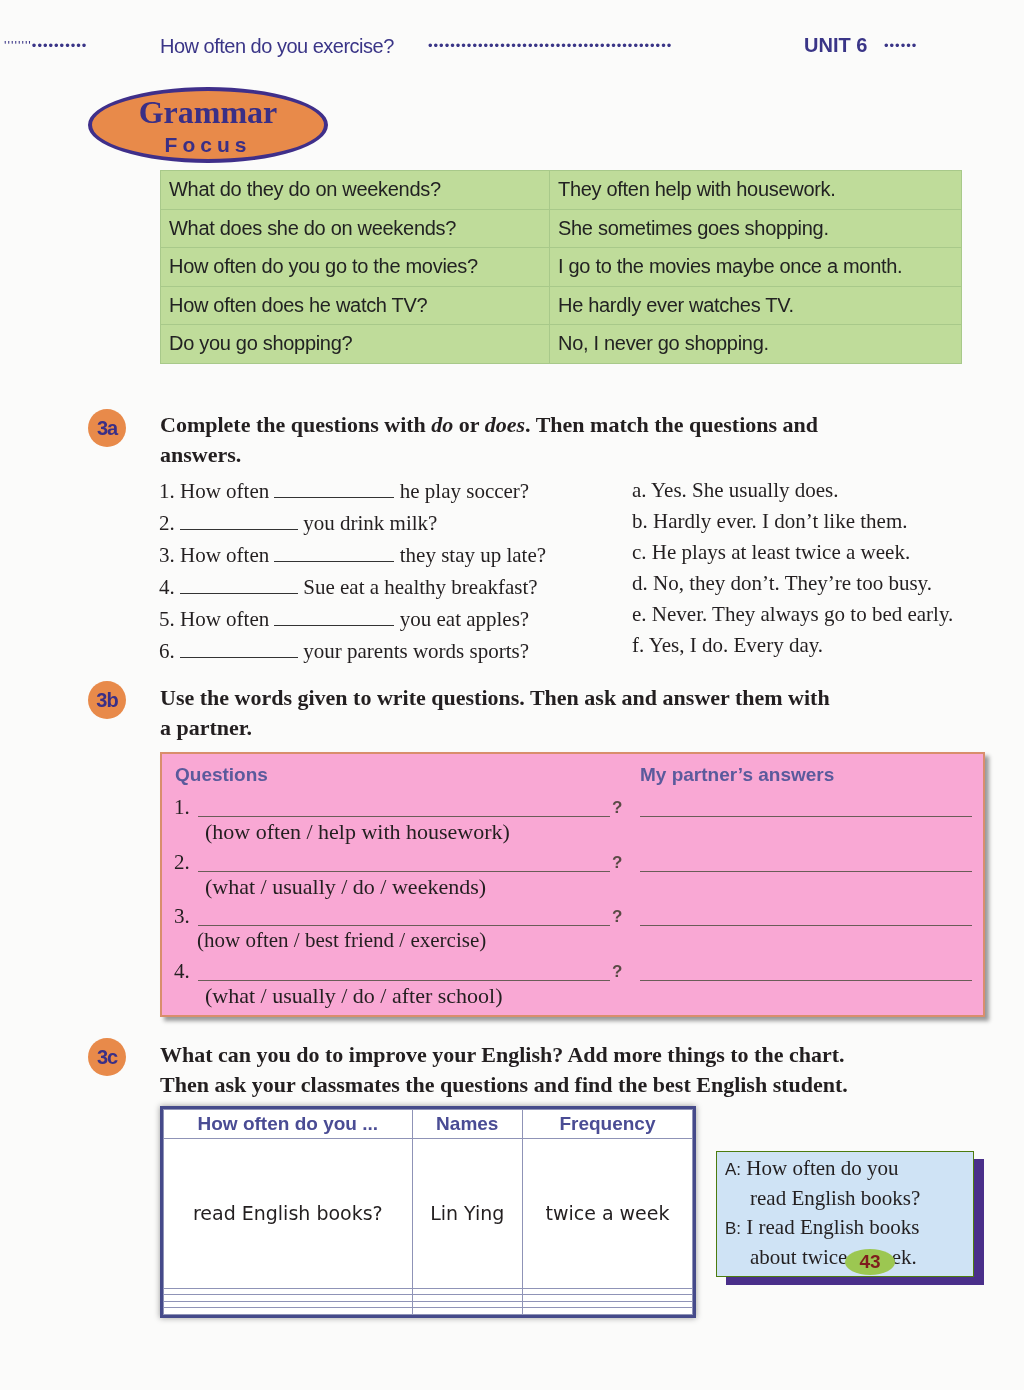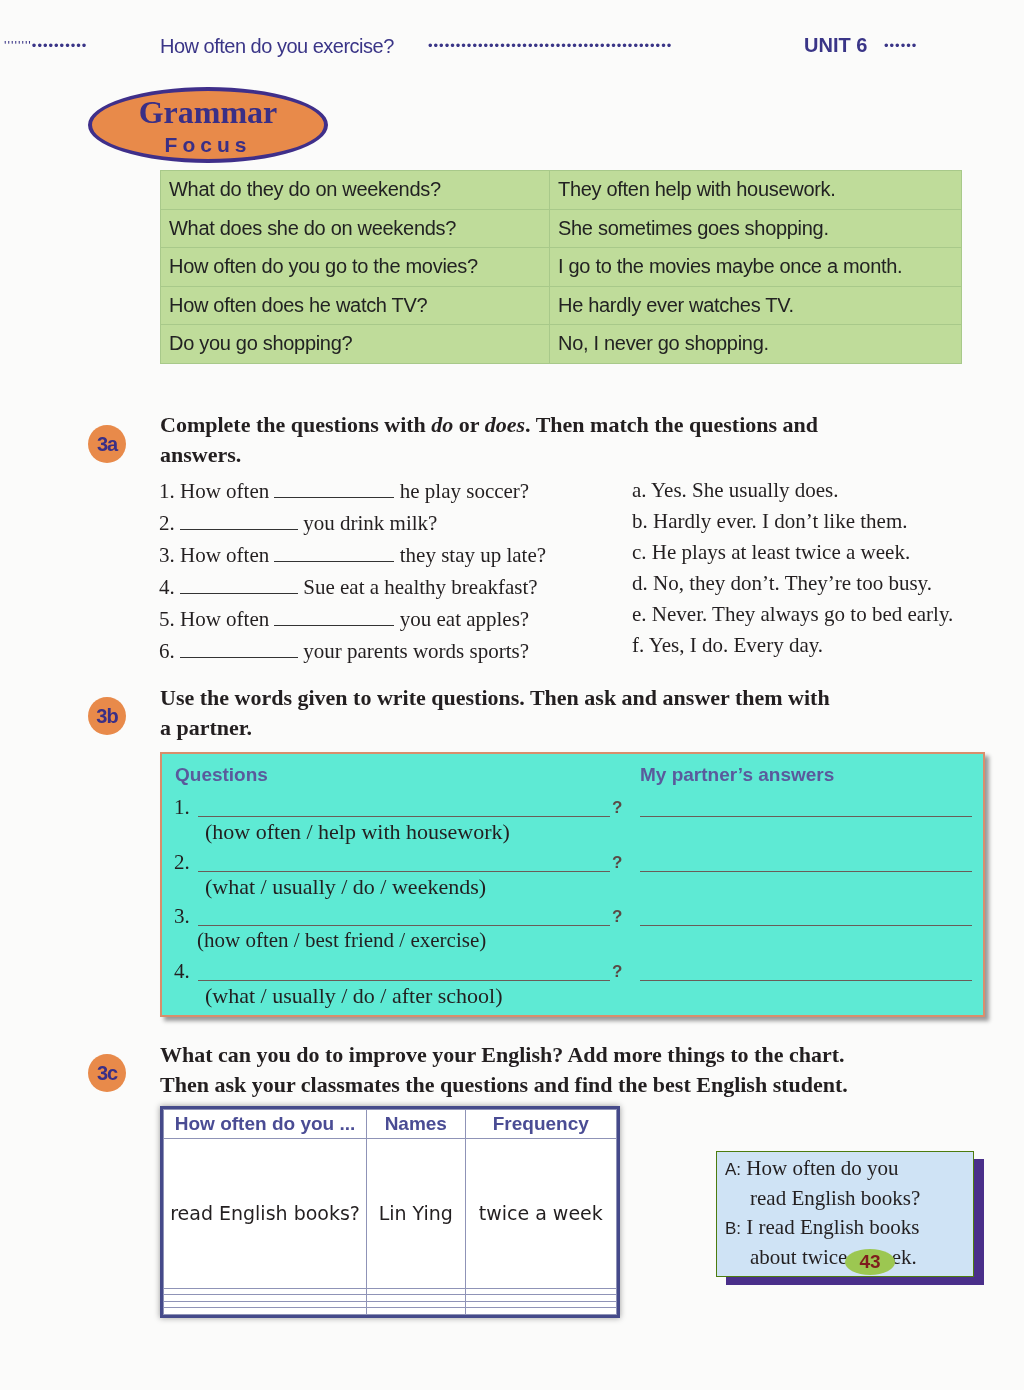--- a/index.html
+++ b/index.html
@@ -23,35 +23,35 @@
 
   
   .gtable { left:160px; top:170px; width:802px; border-collapse:collapse; background:#bfdc9a;
             font-family:"Liberation Sans", sans-serif; font-size:20px; color:#222; }
   .gtable td { height:37.5px; padding:0 0 0 8px; border:1px solid #a8c98a; letter-spacing:-0.3px; }
   .gtable td:first-child { width:380px; }
 
   
   .badge { width:38px; height:38px; border-radius:50%; background:#e88a4a;
            font-family:"Liberation Sans", sans-serif; font-weight:bold; font-size:20px; color:#3a2f86;
-           text-align:center; line-height:38px; letter-spacing:-1px;margin-top:16px; }
+           text-align:center; line-height:38px; letter-spacing:-1px; }
   .instr { font-family:"Liberation Serif", serif; font-weight:bold; font-size:22px; line-height:30px; color:#231f20; }
 
   
   .ln { font-size:21px; line-height:31px; white-space:nowrap; }
   .blank { display:inline-block; border-bottom:1.5px solid #333; height:22px; vertical-align:baseline; }
 
   
-  .box3b { left:160px; top:752px; width:825px; height:265px; background:#5eead4;
+  .box3b { left:160px; top:752px; width:825px; height:265px; background:#f9a8d4;
            border:2px solid #d98e6c; box-sizing:border-box; box-shadow:4px 4px 4px #9a9a9a; }
   .box-head { font-family:"Liberation Sans", sans-serif; font-weight:bold; font-size:19px; color:#5a5a9c; }
   .qline { border-bottom:1.5px solid #6a5d58; }
 
   
-  .tbl3c { left:160px; top:1106px; width:460px; height:212px; box-shadow:0 0 6px #9a9a9a;
+  .tbl3c { left:160px; top:1106px; width:536px; height:212px; box-shadow:0 0 6px #9a9a9a;
            border:3px solid #454a8a; box-sizing:border-box; background:#fff; }
   .tbl3c table { width:100%; height:100%; border-collapse:collapse; font-family:"DejaVu Sans", sans-serif; }
   .tbl3c td, .tbl3c th { border:1px solid #8f93b7; text-align:center; font-size:19px; padding:0; }
   .tbl3c th { font-family:"Liberation Sans", sans-serif; font-weight:bold; color:#4a4c94; font-size:19px; }
 
   .dlg { left:716px; top:1151px; width:256px; height:124px; background:#cfe3f5;
          border:1px solid #4d7c0f; box-shadow:10px 8px 0 #4a2f8a; font-size:21px; line-height:29px; }
   .page-num { left:845px; top:1249px; width:50px; height:26px; border-radius:50%; background:#9cc751;
               color:#7f1d1d; font-family:"Liberation Sans", sans-serif; font-weight:bold; font-size:19px;
               text-align:center; line-height:26px; }

